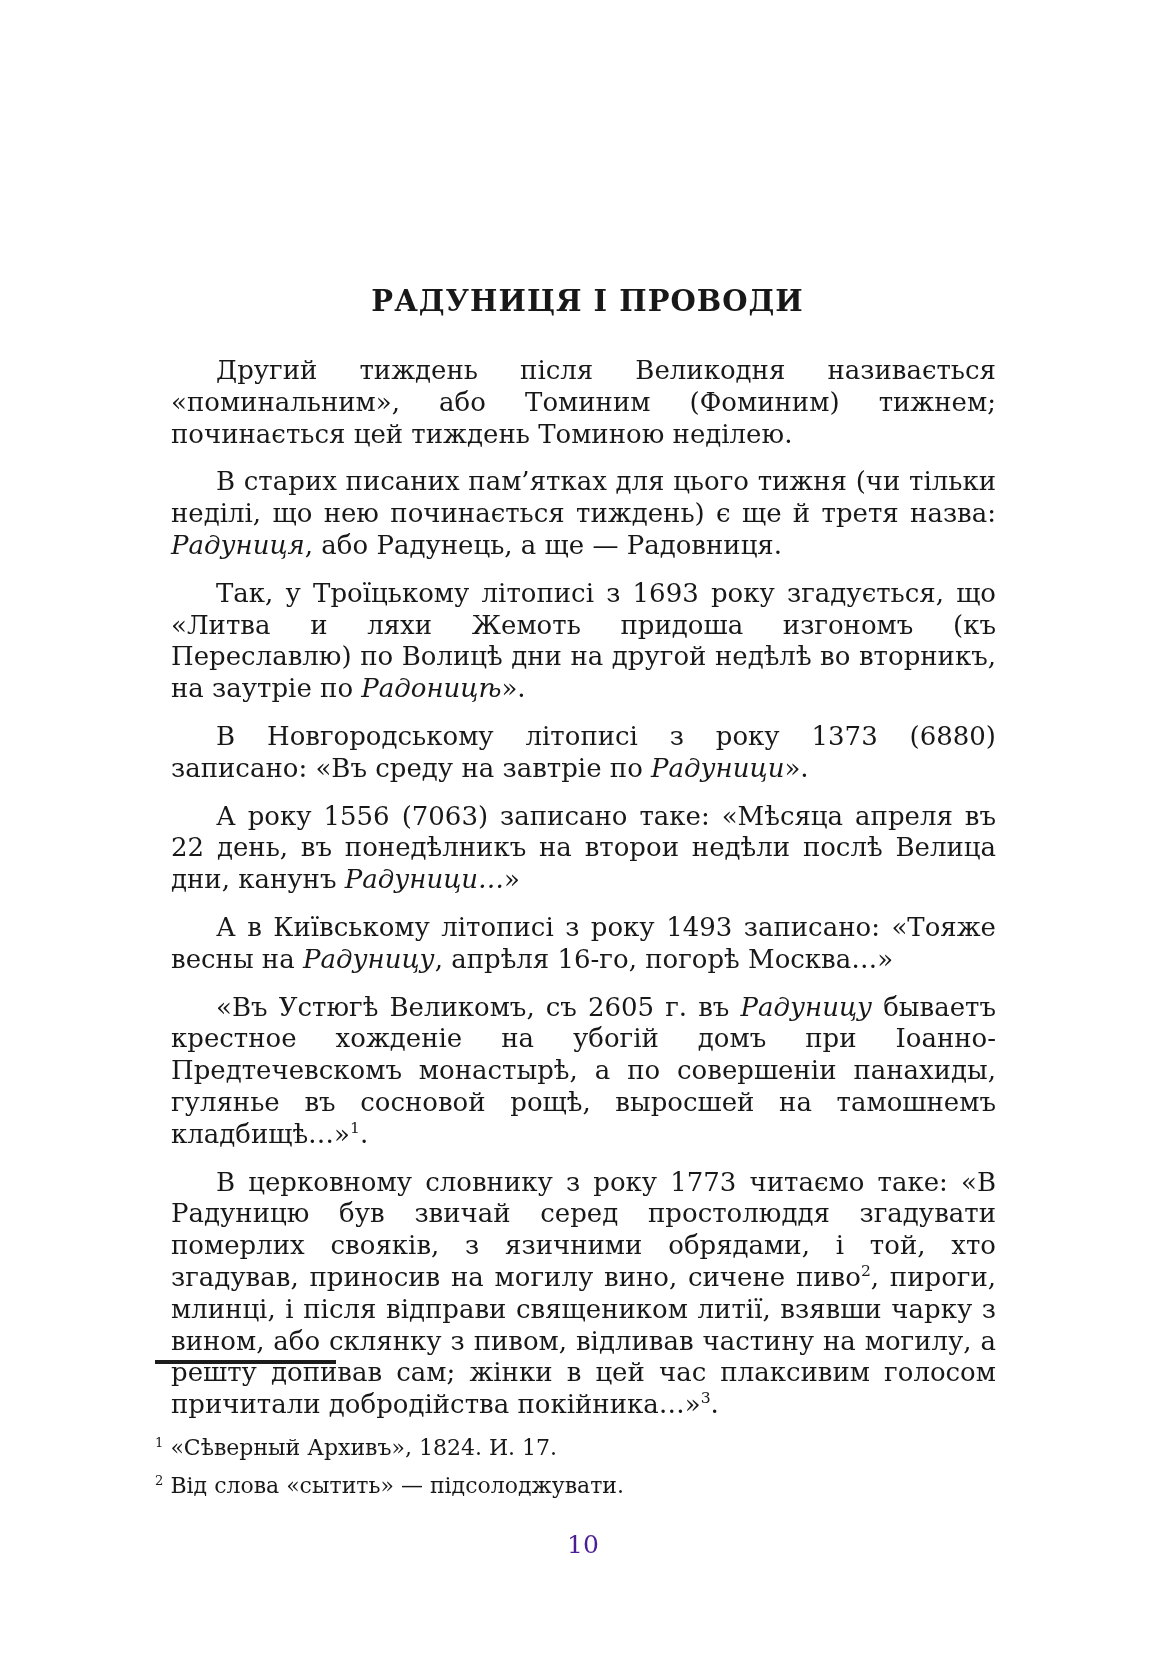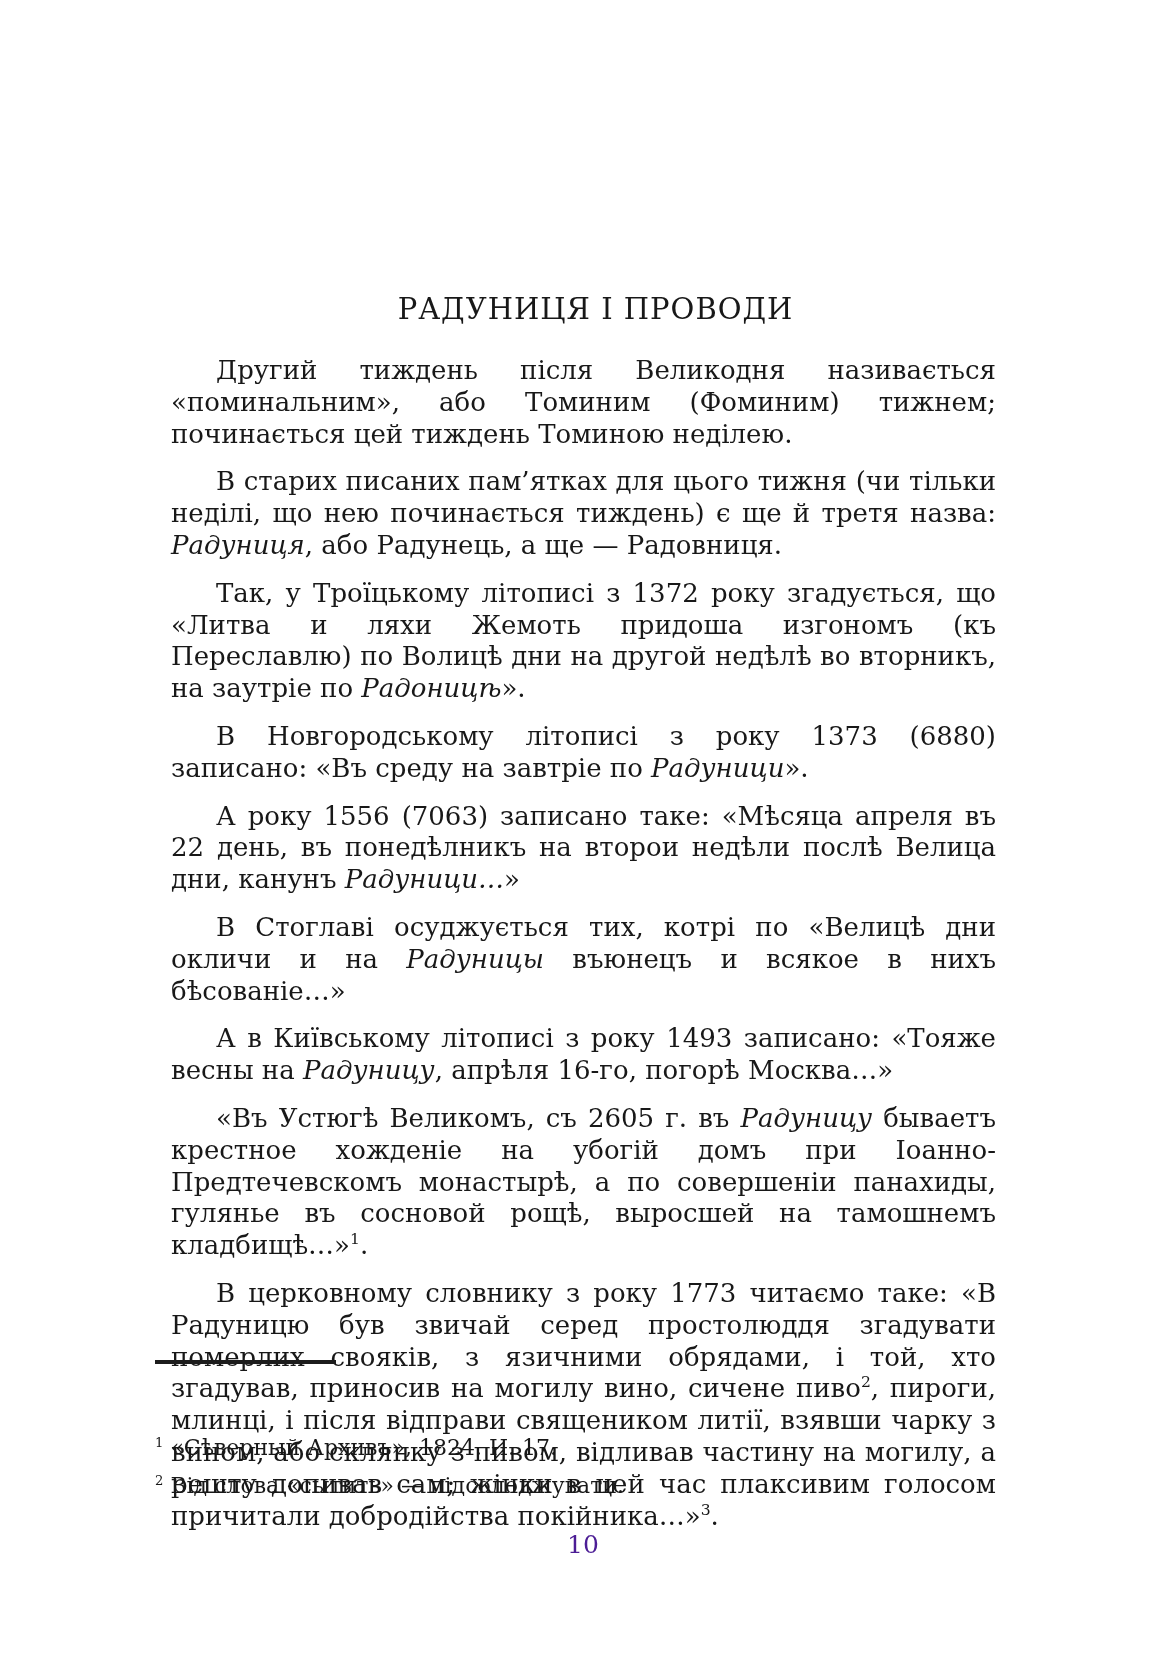--- a/index.html
+++ b/index.html
@@ -14,24 +14,24 @@
     background: #ffffff;
     font-family: "DejaVu Serif", "Liberation Serif", serif;
     color: #181818;
     overflow: hidden;
   }
   .title {
     position: absolute;
     top: 280px;
     left: 155px;
     width: 857px;
-    margin: 12px;
+    margin: 4px;
     text-align: center;
     font-size: 29px;
-    font-weight: normal;
+    font-weight: bold;
     letter-spacing: 1px;
     white-space: nowrap;
   }
   .content {
     position: absolute;
     top: 339px;
     left: 155px;
     width: 857px;
     font-size: 26px;
     line-height: 31.8px;
@@ -80,24 +80,23 @@
 </style>
 </head>
 <body>
 
 <div class="page">
   <h1 class="title">РАДУНИЦЯ І ПРОВОДИ</h1>
 
   <div class="content">
       <p class="para"><span>Другий тиждень після Великодня називається «поминальним», або Томиним (Фоминим) тижнем; починається цей тиждень Томиною неділею.</span></p>
       <p class="para"><span>В старих писаних пам’ятках для цього тижня (чи тільки неділі, що нею починається тиждень) є ще й третя назва: </span><em>Радуниця</em><span>, або Радунець, а ще — Радовниця.</span></p>
-      <p class="para"><span>Так, у Троїцькому літописі з 1372 року згадується, що «Литва и ляхи Жемоть придоша изгономъ (къ Переславлю) по Волицѣ дни на другой недѣлѣ во вторникъ, на заутріе по </span><em>Радоницѣ</em><span>».</span></p>
+      <p class="para"><span>Так, у Троїцькому літописі з 1693 року згадується, що «Литва и ляхи Жемоть придоша изгономъ (къ Переславлю) по Волицѣ дни на другой недѣлѣ во вторникъ, на заутріе по </span><em>Радоницѣ</em><span>».</span></p>
       <p class="para"><span>В Новгородському літописі з року 1373 (6880) записано: «Въ среду на завтріе по </span><em>Радуници</em><span>».</span></p>
       <p class="para"><span>А року 1556 (7063) записано таке: «Мѣсяца апреля въ 22 день, въ понедѣлникъ на второи недѣли послѣ Велица дни, канунъ </span><em>Радуници…</em><span>»</span></p>
-      <p class="para"><span>В Стоглаві осуджується тих, котрі по «Велицѣ дни окличи и на </span><em>Радуницы</em><span> въюнецъ и всякое в нихъ бѣсованіе…»</span></p>
       <p class="para"><span>А в Київському літописі з року 1493 записано: «Тояже весны на </span><em>Радуницу</em><span>, апрѣля 16-го, погорѣ Москва…»</span></p>
       <p class="para"><span>«Въ Устюгѣ Великомъ, съ 2605 г. въ </span><em>Радуницу</em><span> бываетъ крестное хожденіе на убогій домъ при Іоанно-Предтечевскомъ монастырѣ, а по совершеніи панахиды, гулянье въ сосновой рощѣ, выросшей на тамошнемъ кладбищѣ…»</span><sup>1</sup><span>.</span></p>
       <p class="para"><span>В церковному словнику з року 1773 читаємо таке: «В Радуницю був звичай серед простолюддя згадувати померлих свояків, з язичними обрядами, і той, хто згадував, приносив на могилу вино, сичене пиво</span><sup>2</sup><span>, пироги, млинці, і після відправи священиком литії, взявши чарку з вином, або склянку з пивом, відливав частину на могилу, а решту допивав сам; жінки в цей час плаксивим голосом причитали добродійства покійника…»</span><sup>3</sup><span>.</span></p>
     </div>
 
   <div class="footnote-sep"></div>
 
   <div class="footnotes">
       <p class="footnote"><sup>1</sup><span> «Сѣверный Архивъ», 1824. И. 17.</span></p>
       <p class="footnote"><sup>2</sup><span> Від слова «сытить» — підсолоджувати.</span></p>

